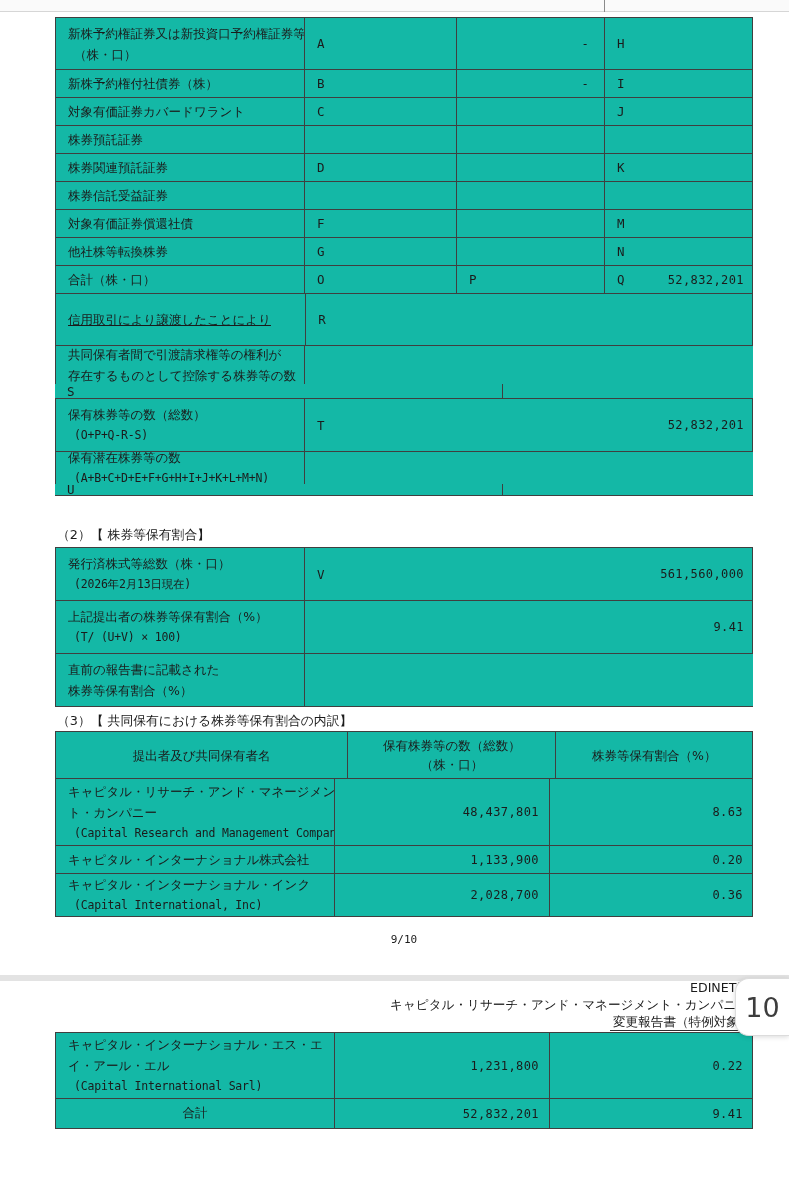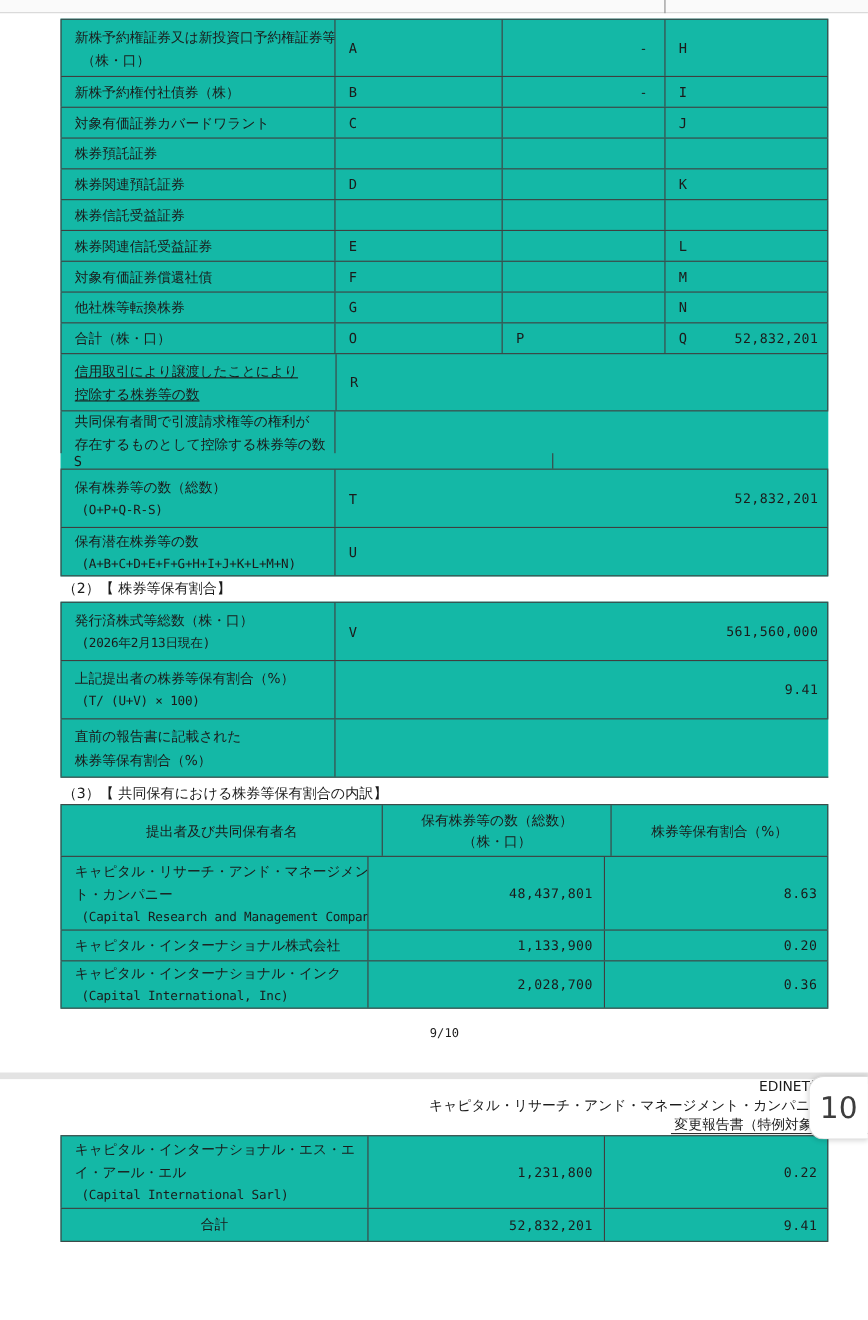--- a/index.html
+++ b/index.html
@@ -165,39 +165,20 @@
           <div class="num vright" style="padding-right: 15px;"></div>
         </div>
         <div class="tcell" style="width: 148px;">
           <div class="letter"></div>
           <div class="num vright" style="padding-right: 8px;"></div>
         </div>
       </div>
       <div class="trow" style="height: 28px;">
         <div class="tcell first" style="width: 250px;">
           <div class="lines">
-            <div class="line">株券関連信託受益証券</div>
-          </div>
-        </div>
-        <div class="tcell" style="width: 152px;">
-          <div class="letter">E</div>
-          <div class="num vright" style="padding-right: 8px;"></div>
-        </div>
-        <div class="tcell" style="width: 148px;">
-          <div class="letter"></div>
-          <div class="num vright" style="padding-right: 15px;"></div>
-        </div>
-        <div class="tcell" style="width: 148px;">
-          <div class="letter">L</div>
-          <div class="num vright" style="padding-right: 8px;"></div>
-        </div>
-      </div>
-      <div class="trow" style="height: 28px;">
-        <div class="tcell first" style="width: 250px;">
-          <div class="lines">
             <div class="line">対象有価証券償還社債</div>
           </div>
         </div>
         <div class="tcell" style="width: 152px;">
           <div class="letter">F</div>
           <div class="num vright" style="padding-right: 8px;"></div>
         </div>
         <div class="tcell" style="width: 148px;">
           <div class="letter"></div>
           <div class="num vright" style="padding-right: 15px;"></div>
@@ -242,21 +223,20 @@
         </div>
         <div class="tcell" style="width: 148px;">
           <div class="letter">Q</div>
           <div class="num vright" style="padding-right: 8px;">52,832,201</div>
         </div>
       </div>
       <div class="trow" style="height: 52px;">
         <div class="tcell first" style="width: 252px; text-decoration: underline;">
           <div class="lines">
             <div class="line">信用取引により譲渡したことにより</div>
-            <div class="line">控除する株券等の数</div>
           </div>
         </div>
         <div class="tcell" style="width: 448px;">
           <div class="letter">R</div>
           <div class="num vright" style="padding-right: 8px;"></div>
         </div>
       </div>
       <div class="trow" style="height: 53px; flex-direction: column;">
         <div class="tcell first" style="width: 250px;">
           <div class="lines">
@@ -274,21 +254,21 @@
           <div class="lines">
             <div class="line">保有株券等の数（総数）</div>
             <div class="line sub mono">(O+P+Q-R-S)</div>
           </div>
         </div>
         <div class="tcell" style="width: 448px;">
           <div class="letter">T</div>
           <div class="num vright" style="padding-right: 8px;">52,832,201</div>
         </div>
       </div>
-      <div class="trow" style="height: 44px;">
+      <div class="trow" style="height: 44px; flex-direction: column;">
         <div class="tcell first" style="width: 250px;">
           <div class="lines">
             <div class="line">保有潜在株券等の数</div>
             <div class="line sub mono">(A+B+C+D+E+F+G+H+I+J+K+L+M+N)</div>
           </div>
         </div>
         <div class="tcell" style="width: 448px;">
           <div class="letter">U</div>
           <div class="num vright" style="padding-right: 8px;"></div>
         </div>

